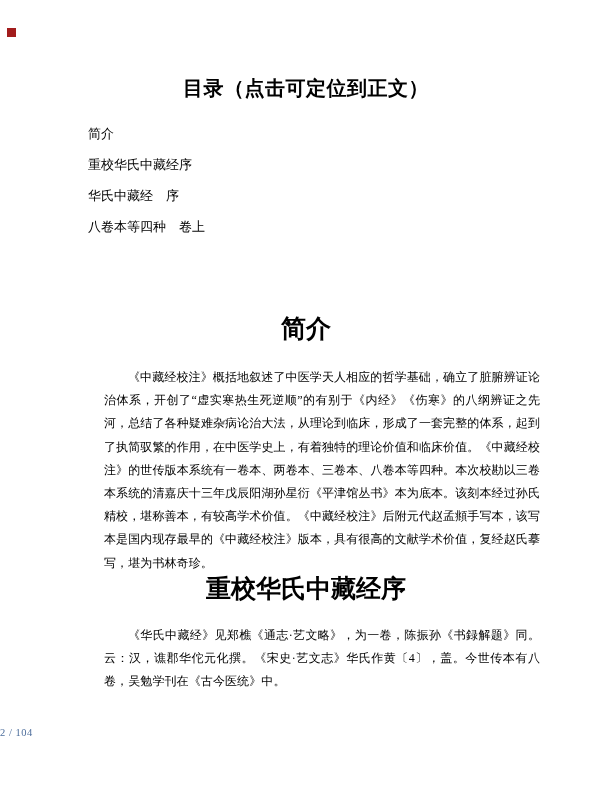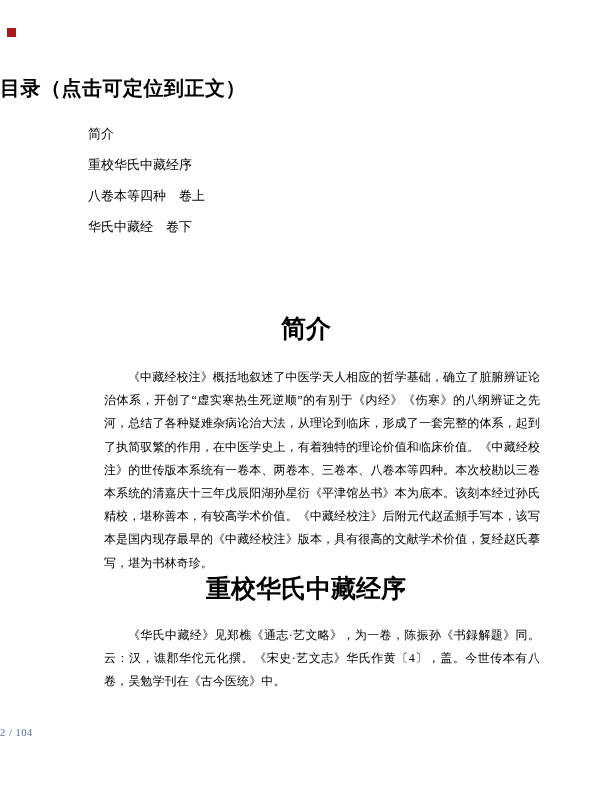--- a/index.html
+++ b/index.html
@@ -22,20 +22,21 @@
     top: 28px;
     width: 9px;
     height: 9px;
     background: #a21c1c;
   }
   .doc-title {
     position: absolute;
     left: 0;
     top: 76px;
     width: 612px;
+    text-align: center;
     font-size: 20px;
     line-height: 24px;
     font-weight: bold;
     letter-spacing: 0.5px;
   }
   .toc {
     position: absolute;
     left: 88px;
     top: 118px;
     width: 436px;
@@ -89,22 +90,22 @@
 
 <div class="page">
 
   <div class="annotation-square"></div>
 
   <div class="doc-title">目录（点击可定位到正文）</div>
 
   <ul class="toc">
     <li>简介</li>
     <li>重校华氏中藏经序</li>
+    <li>华氏中藏经　序</li>
     <li>八卷本等四种　卷上</li>
-    <li>华氏中藏经　卷下</li>
   </ul>
 
   <div class="section-heading heading-intro">简介</div>
 
   <div class="body-para para-intro">《中藏经校注》概括地叙述了中医学天人相应的哲学基础，确立了脏腑辨证论治体系，开创了“虚实寒热生死逆顺”的有别于《内经》《伤寒》的八纲辨证之先河，总结了各种疑难杂病论治大法，从理论到临床，形成了一套完整的体系，起到了执简驭繁的作用，在中医学史上，有着独特的理论价值和临床价值。《中藏经校注》的世传版本系统有一卷本、两卷本、三卷本、八卷本等四种。本次校勘以三卷本系统的清嘉庆十三年戊辰阳湖孙星衍《平津馆丛书》本为底本。该刻本经过孙氏精校，堪称善本，有较高学术价值。《中藏经校注》后附元代赵孟頫手写本，该写本是国内现存最早的《中藏经校注》版本，具有很高的文献学术价值，复经赵氏摹写，堪为书林奇珍。</div>
 
   <div class="section-heading heading-preface">重校华氏中藏经序</div>
 
   <div class="body-para para-preface">《华氏中藏经》见郑樵《通志·艺文略》，为一卷，陈振孙《书録解题》同。云：汉，谯郡华佗元化撰。《宋史·艺文志》华氏作黄〔4〕，盖。今世传本有八卷，吴勉学刊在《古今医统》中。</div>
 

